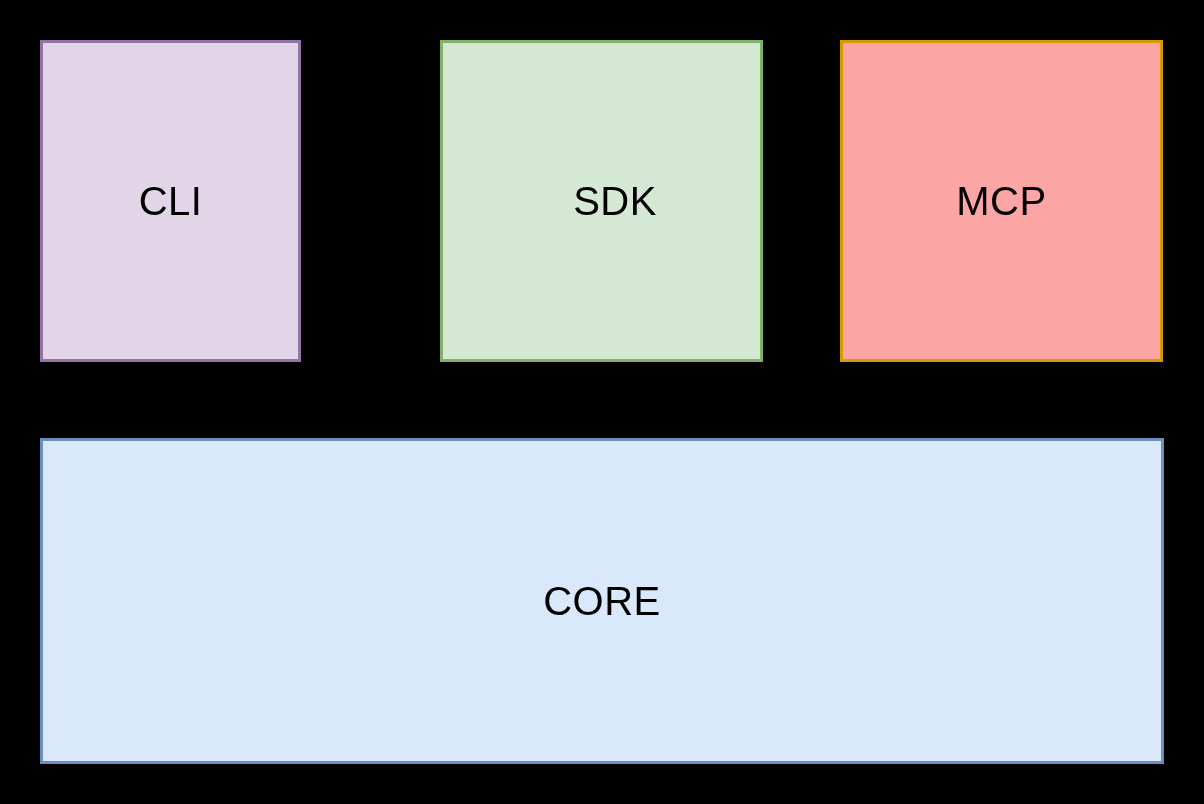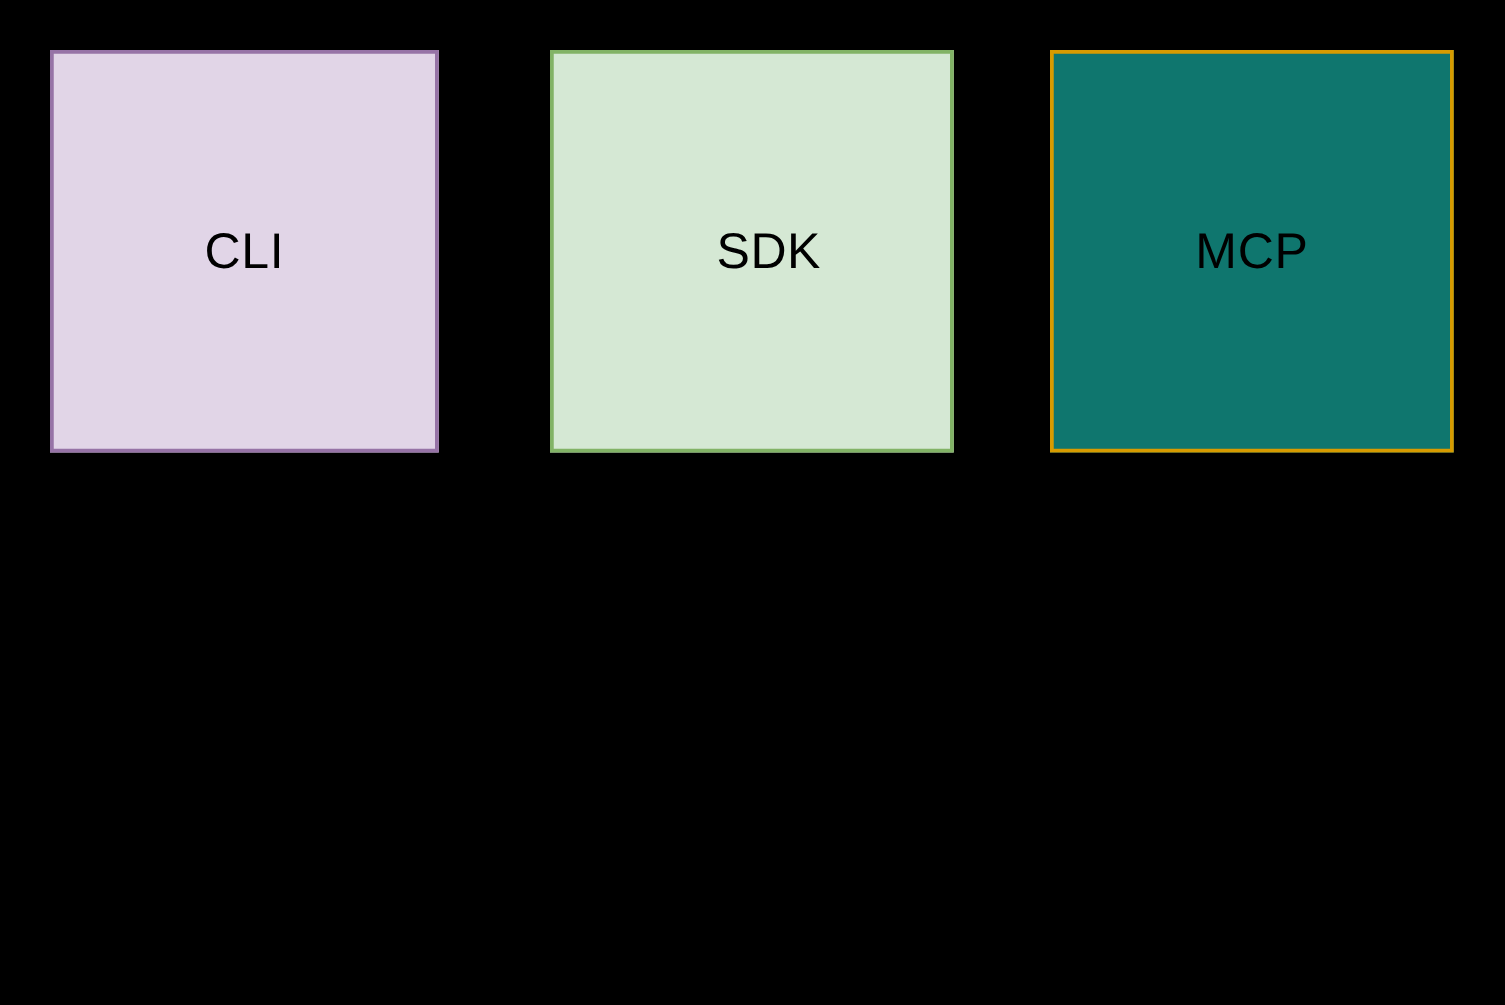--- a/index.html
+++ b/index.html
@@ -22,36 +22,39 @@
     display: flex;
     align-items: center;
     justify-content: center;
   }
   .box-label {
     font-size: 40px;
     color: #000000;
     letter-spacing: 0.5px;
     user-select: none;
   }
-  #box-cli  { left: 40px;  top: 40px;  width: 311px;  height: 322px; }
+  #box-cli  { left: 40px;  top: 40px;  width: 261px;  height: 322px; }
   #box-sdk  { left: 440px; top: 40px;  width: 323px;  height: 322px; padding-left: 27px; }
   #box-mcp  { left: 840px; top: 40px;  width: 323px;  height: 322px; }
   #box-core { left: 40px;  top: 438px; width: 1124px; height: 326px; }
 </style>
 </head>
 <body>
 
 <div id="canvas">
 
   <div id="box-cli" class="box" style="background: rgb(225, 213, 231); border-color: rgb(150, 115, 166);">
     <span class="box-label">CLI</span>
   </div>
 
   <div id="box-sdk" class="box" style="background: rgb(213, 232, 212); border-color: rgb(130, 179, 102);">
     <span class="box-label">SDK</span>
   </div>
 
-  <div id="box-mcp" class="box" style="background: #0f766e; border-color: rgb(215, 155, 0);">
+  <div id="box-mcp" class="box" style="background: #fca5a5; border-color: rgb(215, 155, 0);">
     <span class="box-label">MCP</span>
   </div>
 
+  <div id="box-core" class="box" style="background: rgb(218, 232, 252); border-color: rgb(108, 142, 191);">
+    <span class="box-label">CORE</span>
+  </div>
 
 </div>
 
 </body></html>

